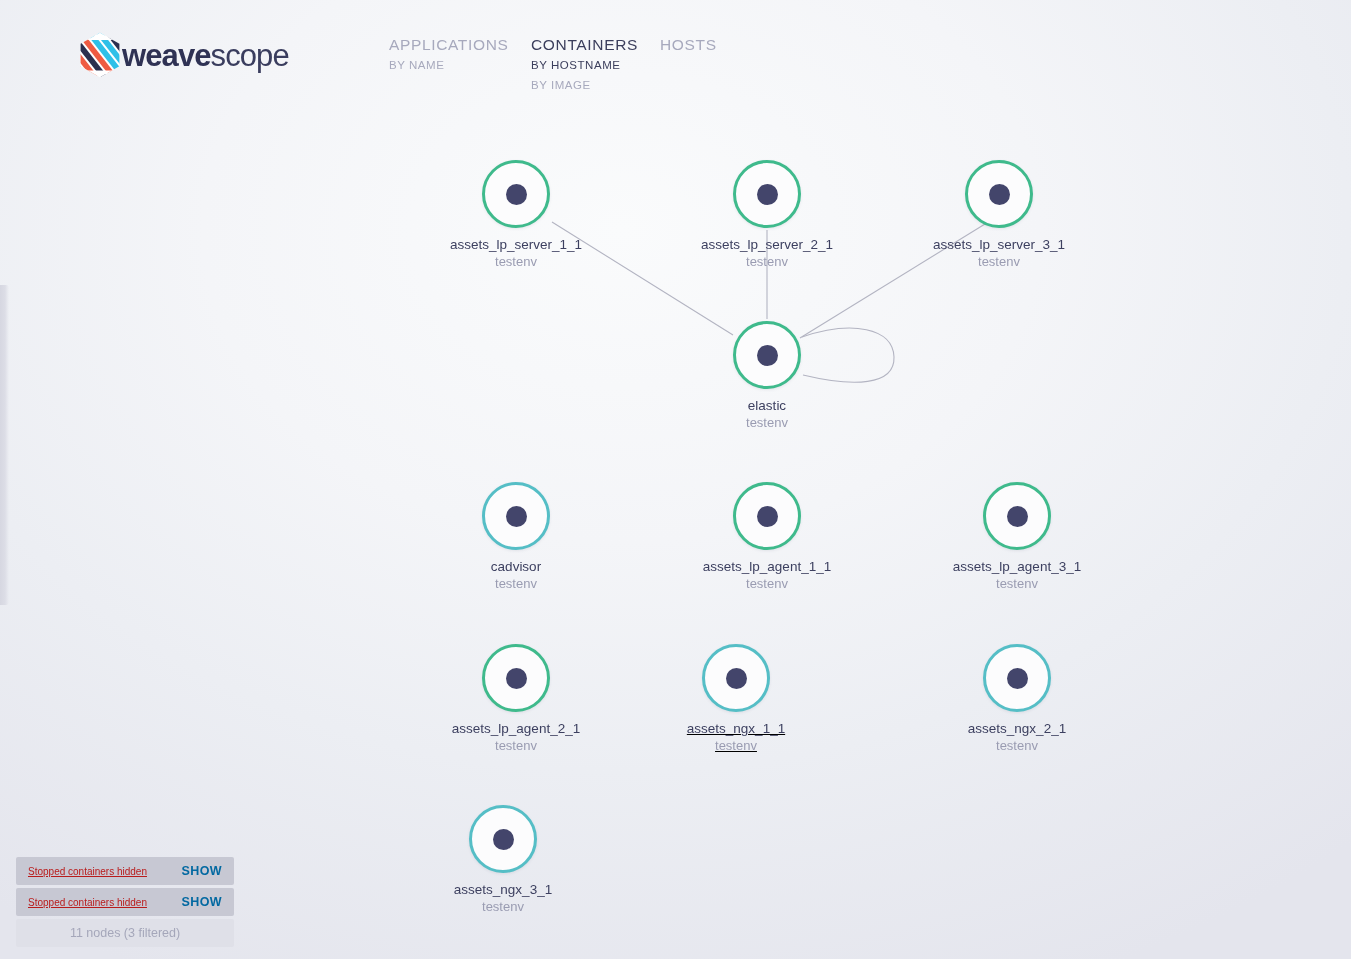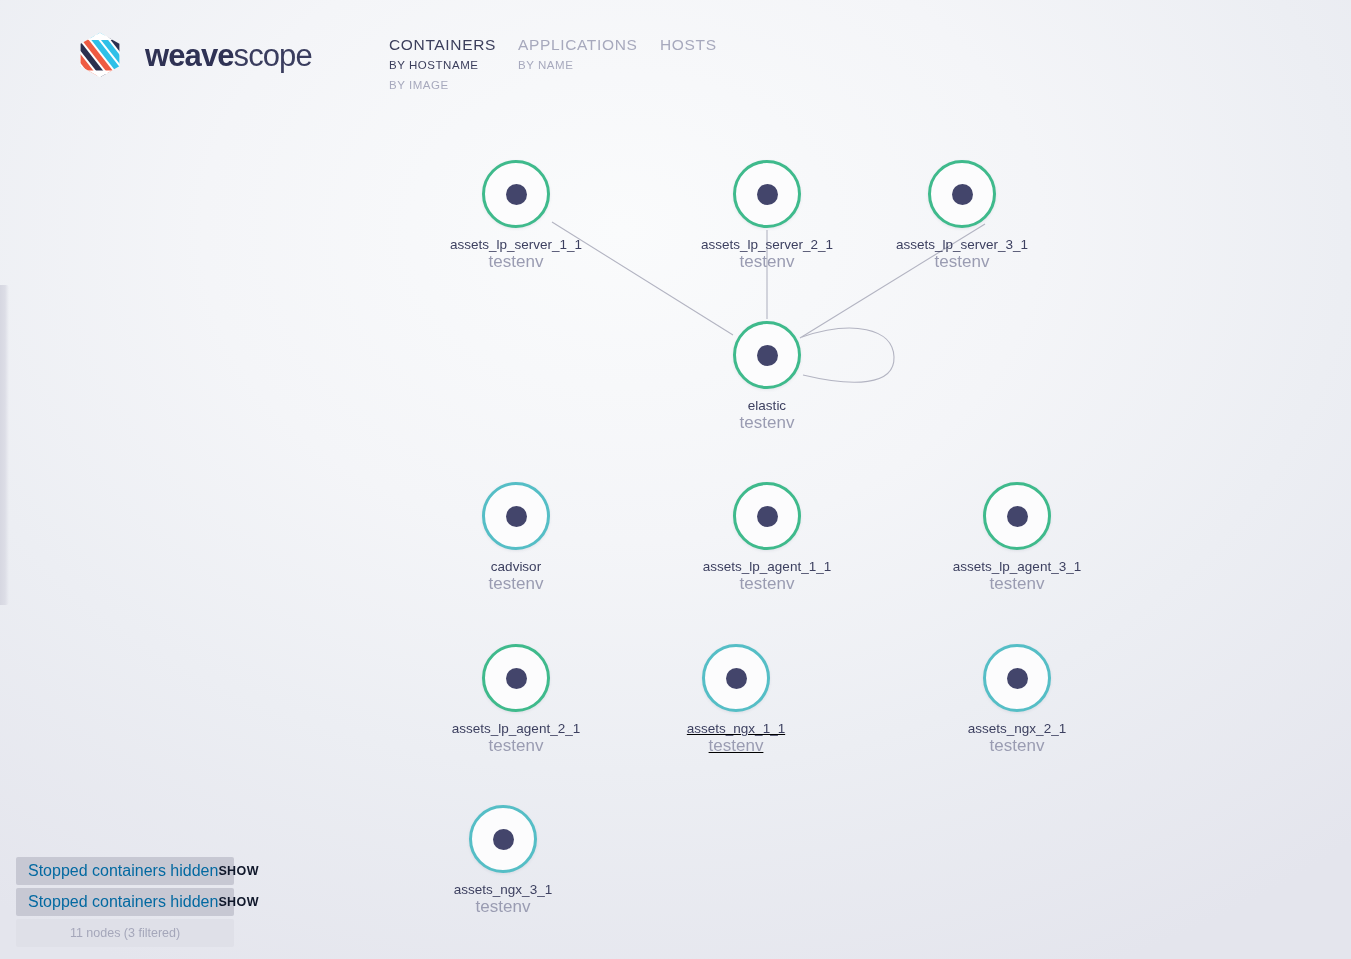--- a/index.html
+++ b/index.html
@@ -29,21 +29,21 @@
     width: 9px; height: 320px;
     background: linear-gradient(to right, #d6d7e1 0%, #dcdde6 55%, rgba(228,229,237,0) 100%);
     border-radius: 0 3px 3px 0;
   }
 
   
   #header { position: absolute; left: 0; top: 0; width: 100%; height: 110px; }
 
   #logo-wrap {
     position: absolute; left: 78px; top: 32px;
-    display: flex; align-items: center; gap: 23px;
+    display: flex; align-items: center; gap: 0;
   }
   #logo-mark { width: 44px; height: 46px; display: block; }
   #logo-text {
     font-size: 31px; letter-spacing: -0.9px;
     color: #2f3254; line-height: 1; white-space: nowrap;
   }
   #logo-text .b { font-weight: 700; }
   #logo-text .l { font-weight: 400; color: #3a3d5e; }
 
   
@@ -96,21 +96,21 @@
 
   .node-label {
     margin-top: 9px;
     font-size: 13.5px;
     color: #3d4060;
     line-height: 16px;
     white-space: nowrap;
   }
   .node-sublabel {
     margin-top: 2px;
-    font-size: 17px;
+    font-size: 13px;
     color: #9a9cb2;
     line-height: 14px;
     white-space: nowrap;
   }
 
   
   #status-panel {
     position: absolute; left: 16px; bottom: 12px;
     width: 218px;
     display: flex; flex-direction: column; gap: 3px;
@@ -118,29 +118,30 @@
   .status-row {
     height: 28px;
     background: #c7c8d3;
     border-radius: 2px;
     display: flex; align-items: center;
     padding: 0 12px;
     cursor: pointer;
   }
   .status-row .srow-label {
     flex: 1;
-    font-size: 16px;
-    color: #0369a1;
-    white-space: nowrap;
+    font-size: 10px;
+    color: #b91c1c;
+    white-space: nowrap;
+    text-decoration: underline;
   }
   .status-row .srow-action {
     font-size: 12.5px;
     font-weight: 700;
     letter-spacing: 0.4px;
-    color: #0f172a;
+    color: #0369a1;
     white-space: nowrap;
     cursor: pointer;
   }
   .status-count {
     height: 28px;
     background: #dfe0e8;
     border-radius: 2px;
     display: flex; align-items: center; justify-content: center;
     font-size: 12.5px;
     color: #a5a7ba;
@@ -176,29 +177,29 @@
           </g>
           <rect x="-10" y="-6" width="64" height="14" fill="#ffffff"></rect>
           <rect x="-10" y="38.5" width="64" height="16" fill="#ffffff"></rect>
         </g>
       </svg>
       <div id="logo-text"><span class="b">weave</span><span class="l">scope</span></div>
     </div>
 
     <div id="nav">
 
+      <div class="topo-group g-applications">
+        <div class="topo-title">APPLICATIONS</div>
+        <div class="topo-sub">BY NAME</div>
+      </div>
+
       <div class="topo-group g-containers">
         <div class="topo-title active">CONTAINERS</div>
         <div class="topo-sub active">BY HOSTNAME</div>
         <div class="topo-sub">BY IMAGE</div>
-      </div>
-
-      <div class="topo-group g-applications">
-        <div class="topo-title">APPLICATIONS</div>
-        <div class="topo-sub">BY NAME</div>
       </div>
 
       <div class="topo-group g-hosts">
         <div class="topo-title">HOSTS</div>
       </div>
 
     </div>
   </div>
 
   <div id="graph">
@@ -221,21 +222,21 @@
     </div>
 
     <div class="node" style="left:767px; top:116px;">
       <div class="node-circle ring-green">
           <div class="node-dot"></div>
         </div>
       <div class="node-label">assets_lp_server_2_1</div>
       <div class="node-sublabel">testenv</div>
     </div>
 
-    <div class="node" style="left:962px; top:116px;">
+    <div class="node" style="left:999px; top:116px;">
       <div class="node-circle ring-green">
           <div class="node-dot"></div>
         </div>
       <div class="node-label">assets_lp_server_3_1</div>
       <div class="node-sublabel">testenv</div>
     </div>
 
     <div class="node" style="left:767px; top:277px;">
       <div class="node-circle ring-green">
           <div class="node-dot"></div>

